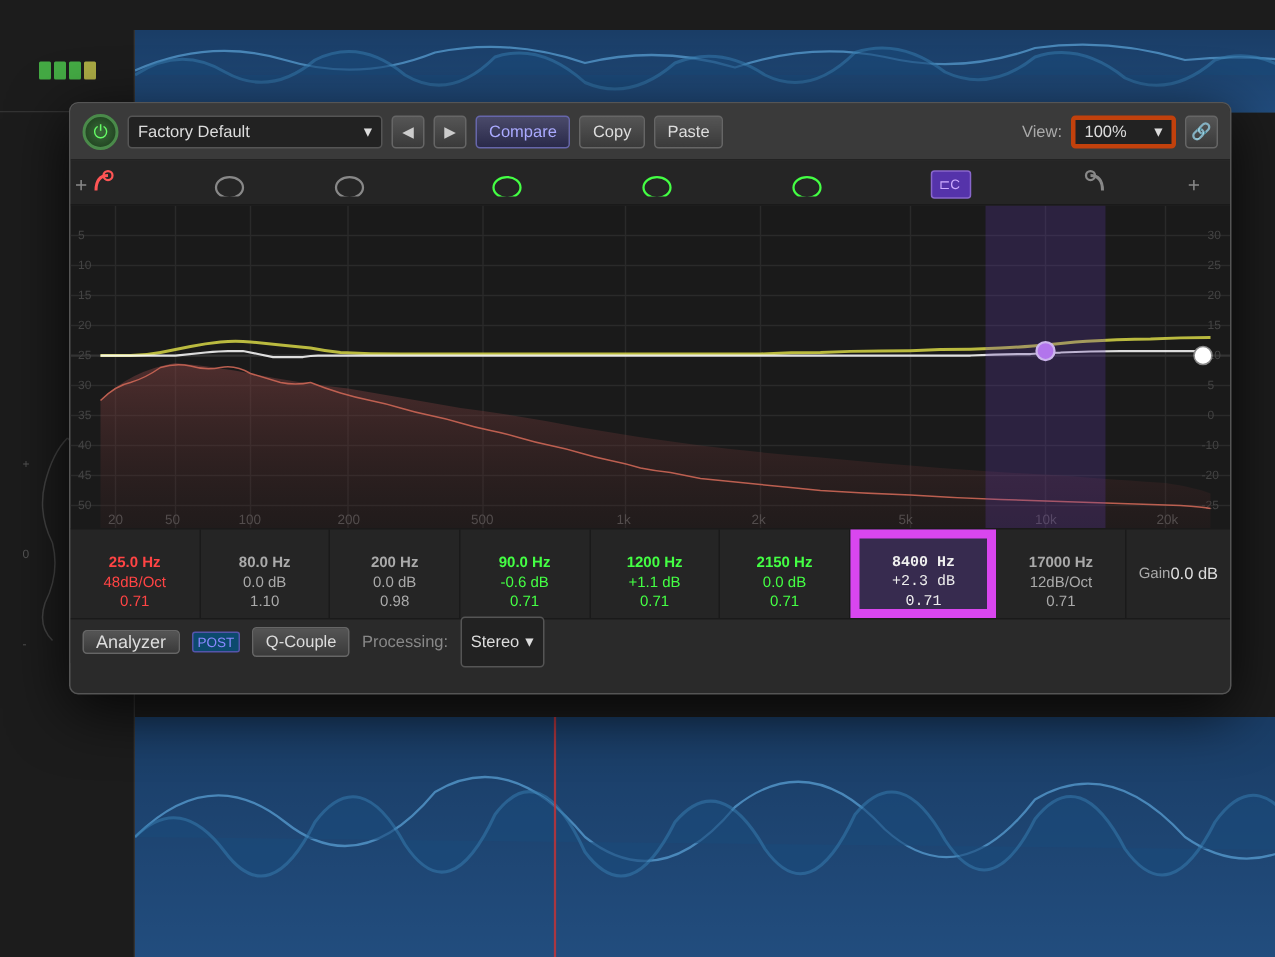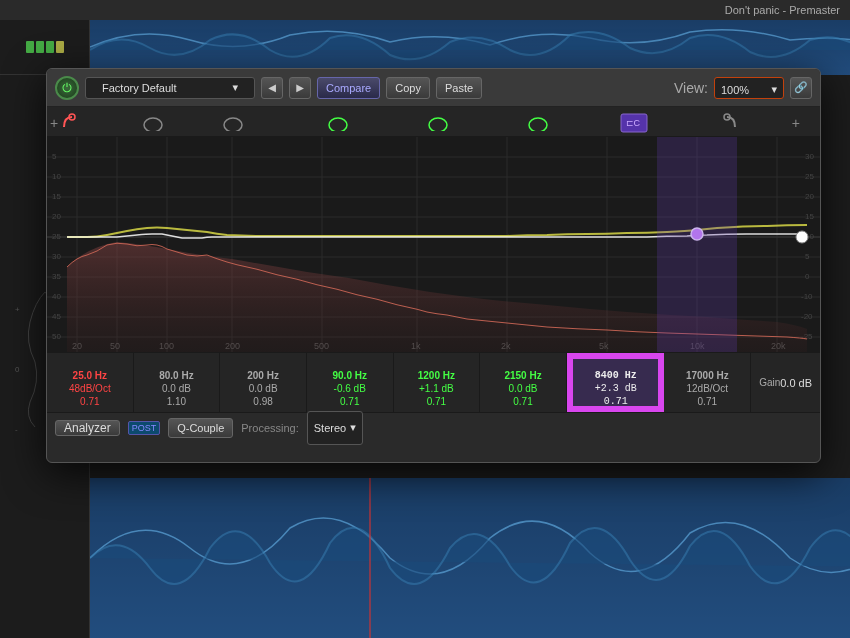--- a/index.html
+++ b/index.html
@@ -166,21 +166,21 @@
       color: #6f6;
       font-size: 12px;
     }
 
     .preset-dropdown {
       background: #222;
       border: 1px solid #555;
       border-radius: 3px;
       color: #ddd;
       font-size: 11px;
-      padding: 2px 16px;
+      padding: 2px 6px;
       height: 22px;
       width: 170px;
       cursor: pointer;
       display: flex;
       align-items: center;
       justify-content: space-between;
     }
 
     .nav-btn {
       width: 22px;
@@ -217,26 +217,26 @@
 
     .view-section {
       margin-left: auto;
       display: flex;
       align-items: center;
       gap: 6px;
     }
 
     .view-label {
       color: #aaa;
-      font-size: 14px;
+      font-size: 11px;
     }
 
     .view-dropdown {
       background: #222;
-      border: 1px solid #c2410c;
+      border: 3px solid #c2410c;
       border-radius: 3px;
       color: #ddd;
       font-size: 11px;
       padding: 2px 6px;
       height: 22px;
       width: 70px;
       cursor: pointer;
       display: flex;
       align-items: flex-end;
       justify-content: space-between;
@@ -442,23 +442,20 @@
       display: flex;
       align-items: center;
       gap: 4px;
     }
   </style>
 </head>
 <body>
 
 <div class="daw-bg">
 
-  <div class="top-bar">
-    <span class="top-bar-text">Don't panic - Premaster</span>
-  </div>
 
   <div class="waveform-top">
     <svg width="100%" height="100%">
       <defs>
         <filter id="blur1">
             <feGaussianBlur stdDeviation="0.5"></feGaussianBlur>
           </filter>
       </defs>
 
       <rect width="100%" height="100%" fill="#1a4070" opacity="0.5"></rect>

